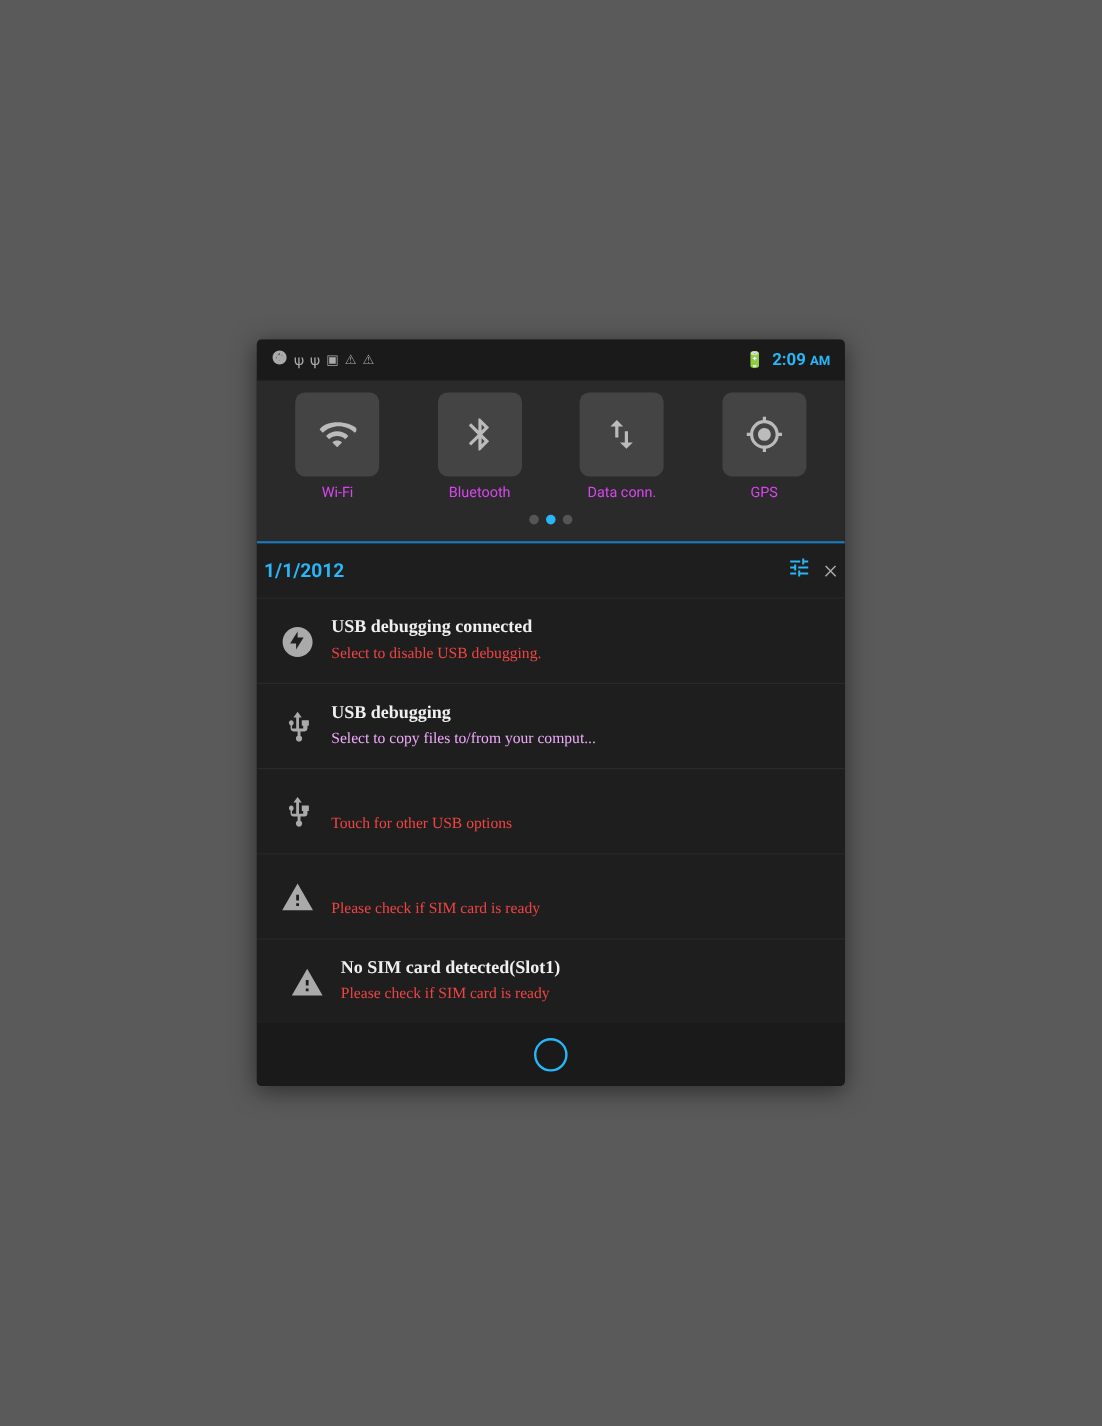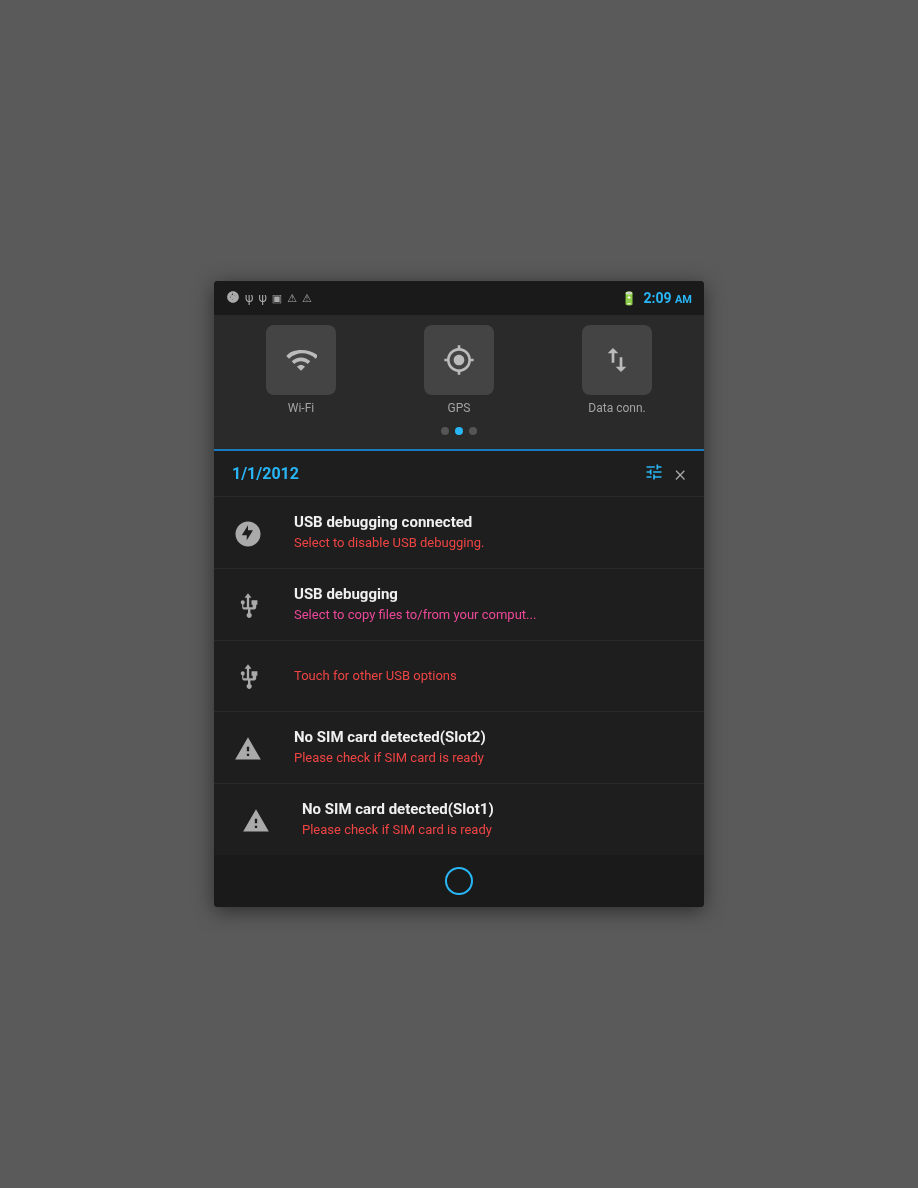--- a/index.html
+++ b/index.html
@@ -70,21 +70,21 @@
       border-radius: 8px;
       width: 70px;
       height: 70px;
       display: flex;
       align-items: center;
       justify-content: center;
       color: #ccc;
       font-size: 26px;
     }
     .tile-label {
-      color: #a3a3a3;
+      color: #d946ef;
       font-size: 12px;
       text-align: center;
       line-height: 1.2;
     }
     .pagination-dots {
       display: flex;
       justify-content: center;
       gap: 6px;
     }
     .dot {
@@ -94,21 +94,21 @@
       background: #555;
     }
     .dot.active {
       background: #29b6f6;
     }
     
     .notif-header {
       background: #1e1e1e;
       display: flex;
       align-items: center;
-      padding: 10px 18px;
+      padding: 10px 6px;
       gap: 10px;
       border-bottom: 1px solid #2a2a2a;
     }
     .notif-date {
       color: #29b6f6;
       font-size: 16px;
       font-weight: bold;
       flex: 1;
     }
     .notif-settings-icon {
@@ -120,25 +120,26 @@
       font-size: 20px;
       cursor: pointer;
       font-weight: 300;
     }
     
     .notifications {
       background: #1e1e1e;
     }
     .notif-item {
       display: flex;
-      align-items: center;
+      align-items: flex-end;
       padding: 16px 16px;
       border-bottom: 1px solid #2a2a2a;
-      gap: 28px;
+      gap: 10px;
       cursor: pointer;
+      font-family: Liberation Serif, serif;
     }
     .notif-item:last-child {
       border-bottom: none;
       padding-left: 24px;
     }
     .notif-icon {
       width: 36px;
       min-width: 36px;
       height: 36px;
       display: flex;
@@ -214,37 +215,45 @@
 
       <div class="tile">
         <div class="tile-icon">
           <svg width="32" height="32" viewBox="0 0 24 24" fill="#bbb">
             <path d="M1 9l2 2c5.52-5.52 14.48-5.52 20 0l2-2C18.93 2.93 5.07 2.93 1 9zm8 8l3 3 3-3c-1.65-1.66-4.34-1.66-6 0zm-4-4l2 2c2.76-2.76 7.24-2.76 10 0l2-2C15.14 9.14 8.87 9.14 5 13z"></path>
           </svg>
         </div>
         <span class="tile-label">Wi-Fi</span>
       </div>
 
+      <div class="tile">
+        <div class="tile-icon">
+          <svg width="32" height="32" viewBox="0 0 24 24" fill="#bbb">
+            <path d="M17.71 7.71L12 2h-1v7.59L6.41 5 5 6.41 10.59 12 5 17.59 6.41 19 11 14.41V22h1l5.71-5.71-4.3-4.29 4.3-4.29zM13 5.83l1.88 1.88L13 9.59V5.83zm1.88 10.46L13 18.17v-3.76l1.88 1.88z"></path>
+          </svg>
+        </div>
+        <span class="tile-label">Bluetooth</span>
+      </div>
+
+      <div class="tile">
+        <div class="tile-icon">
+          <svg width="32" height="32" viewBox="0 0 24 24" fill="#bbb">
+            <path d="M9 3L5 6.99h3V14h2V6.99h3L9 3zm7 14.01V10h-2v7.01h-3L15 21l4-3.99h-3z"></path>
+          </svg>
+        </div>
+        <span class="tile-label">Data conn.</span>
+      </div>
 
       <div class="tile">
         <div class="tile-icon">
           <svg width="32" height="32" viewBox="0 0 24 24" fill="#bbb">
             <path d="M12 8c-2.21 0-4 1.79-4 4s1.79 4 4 4 4-1.79 4-4-1.79-4-4-4zm8.94 3c-.46-4.17-3.77-7.48-7.94-7.94V1h-2v2.06C6.83 3.52 3.52 6.83 3.06 11H1v2h2.06c.46 4.17 3.77 7.48 7.94 7.94V23h2v-2.06c4.17-.46 7.48-3.77 7.94-7.94H23v-2h-2.06zM12 19c-3.87 0-7-3.13-7-7s3.13-7 7-7 7 3.13 7 7-3.13 7-7 7z"></path>
           </svg>
         </div>
         <span class="tile-label">GPS</span>
-      </div>
-
-      <div class="tile">
-        <div class="tile-icon">
-          <svg width="32" height="32" viewBox="0 0 24 24" fill="#bbb">
-            <path d="M9 3L5 6.99h3V14h2V6.99h3L9 3zm7 14.01V10h-2v7.01h-3L15 21l4-3.99h-3z"></path>
-          </svg>
-        </div>
-        <span class="tile-label">Data conn.</span>
       </div>
 
 
     </div>
 
     <div class="pagination-dots">
       <div class="dot"></div>
       <div class="dot active"></div>
       <div class="dot"></div>
     </div>
@@ -275,21 +284,21 @@
     </div>
 
     <div class="notif-item">
       <div class="notif-icon">
         <svg width="28" height="28" viewBox="0 0 24 24" fill="#aaa">
           <path d="M15 7v4h1v2h-3V5h2l-3-4-3 4h2v8H8v-2.07c.7-.37 1.2-1.08 1.2-1.93C9.2 7.75 8.45 7 7.5 7S5.8 7.75 5.8 8.79c0 .85.5 1.56 1.2 1.93V13c0 1.1.9 2 2 2h3v3.05c-.71.37-1.2 1.1-1.2 1.95 0 1.24 1.01 2.25 2.25 2.25S15.25 21.24 15.25 20c0-.85-.49-1.58-1.2-1.95V15h3c1.1 0 2-.9 2-2v-2h1V7h-5z"></path>
         </svg>
       </div>
       <div class="notif-content">
         <div class="notif-title">USB debugging</div>
-        <div class="notif-desc" style="color:#ec4899;">Select to copy files to/from your comput...</div>
+        <div class="notif-desc" style="color:#f0abfc;">Select to copy files to/from your comput...</div>
       </div>
     </div>
 
     <div class="notif-item">
       <div class="notif-icon">
         <svg width="28" height="28" viewBox="0 0 24 24" fill="#aaa">
           <path d="M15 7v4h1v2h-3V5h2l-3-4-3 4h2v8H8v-2.07c.7-.37 1.2-1.08 1.2-1.93C9.2 7.75 8.45 7 7.5 7S5.8 7.75 5.8 8.79c0 .85.5 1.56 1.2 1.93V13c0 1.1.9 2 2 2h3v3.05c-.71.37-1.2 1.1-1.2 1.95 0 1.24 1.01 2.25 2.25 2.25S15.25 21.24 15.25 20c0-.85-.49-1.58-1.2-1.95V15h3c1.1 0 2-.9 2-2v-2h1V7h-5z"></path>
         </svg>
       </div>
       <div class="notif-content">
@@ -297,21 +306,20 @@
       </div>
     </div>
 
     <div class="notif-item">
       <div class="notif-icon">
         <svg width="28" height="28" viewBox="0 0 24 24" fill="#aaa">
           <path d="M1 21h22L12 2 1 21zm12-3h-2v-2h2v2zm0-4h-2v-4h2v4z"></path>
         </svg>
       </div>
       <div class="notif-content">
-        <div class="notif-title">No SIM card detected(Slot2)</div>
         <div class="notif-desc">Please check if SIM card is ready</div>
       </div>
     </div>
 
     <div class="notif-item">
       <div class="notif-icon">
         <svg width="28" height="28" viewBox="0 0 24 24" fill="#aaa">
           <path d="M1 21h22L12 2 1 21zm12-3h-2v-2h2v2zm0-4h-2v-4h2v4z"></path>
         </svg>
       </div>

